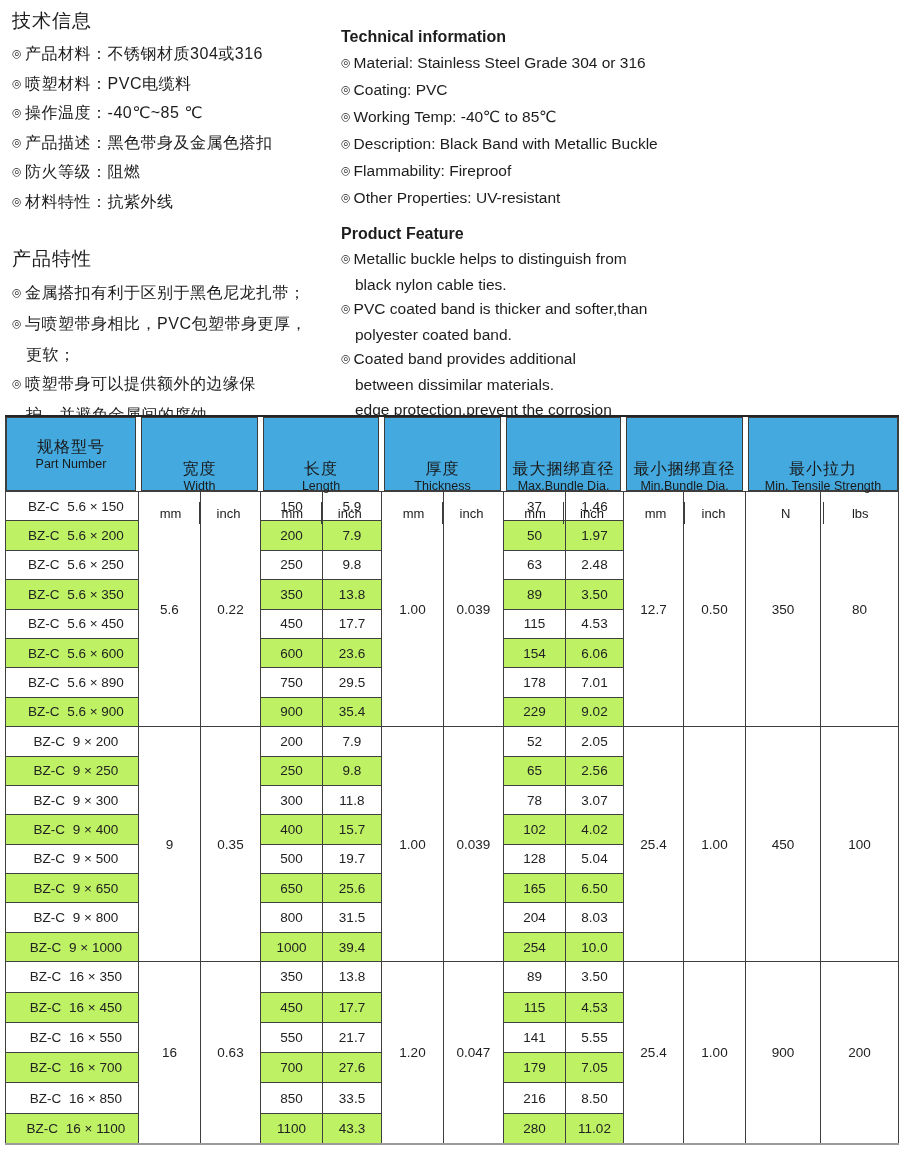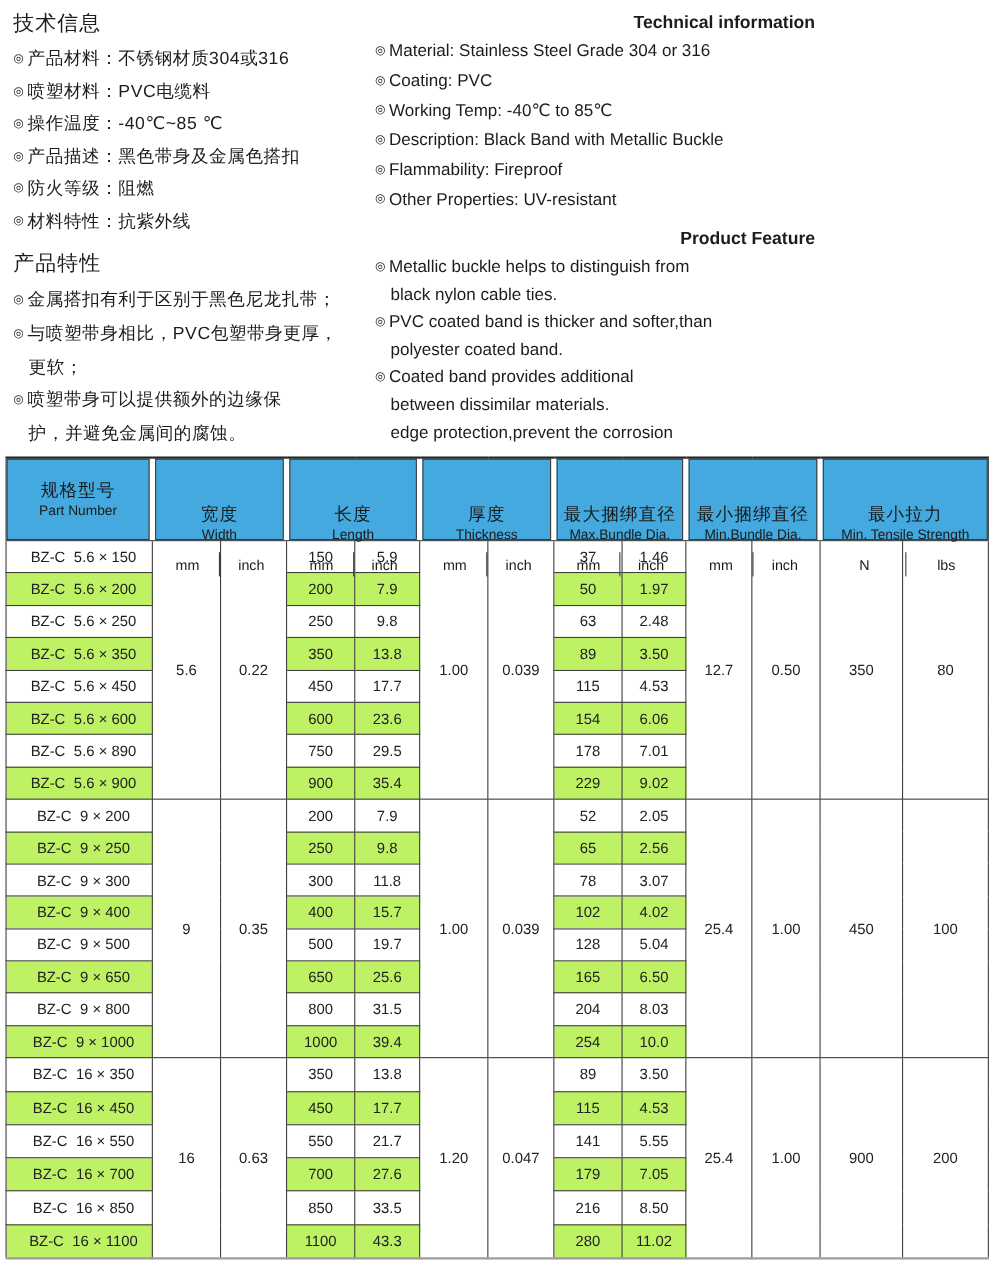--- a/index.html
+++ b/index.html
@@ -3,31 +3,31 @@
 <meta charset="utf-8">
 <style>
   html,body { margin:0; padding:0; background:#ffffff; }
   .page {
     position:relative; width:900px; height:1156px; background:#ffffff;
     font-family:"Liberation Sans","DejaVu Sans",sans-serif; color:#1c1c1c;
     overflow:hidden;
   }
   
   .col-left  { position:absolute; left:12px;  top:4px;  width:322px; }
-  .col-right { position:absolute; left:341px; top:8px;  width:400px;text-align:right; }
+  .col-right { position:absolute; left:341px; top:24px;  width:400px; }
   .cn-heading { font-size:19px; font-weight:normal; letter-spacing:1px; margin:4px 0 6px 0; }
   .en-heading { font-size:16px; font-weight:bold; margin:4px 0 4px 0; }
   .info-line { display:flex; align-items:baseline; }
   .cn-line  { font-size:16px; line-height:28.6px; letter-spacing:0.5px; }
   .en-line  { font-size:15.5px; line-height:26px; }
   .feat-cn  { font-size:16px; line-height:29px; letter-spacing:0.5px; }
   .feat-en  { font-size:15.5px; line-height:24.6px; }
   .bullet { font-size:11px; margin-right:3px; position:relative; top:-2px; flex:0 0 auto; }
   .cont { padding-left:14px; }
-  .gap-cn-feat { margin-top:8px; }
+  .gap-cn-feat { margin-top:28px; }
   .gap-en-feat { margin-top:13px; }
   
   .table-wrap { position:absolute; left:5px; top:415px; }
   table.spec {
     border-collapse:collapse; table-layout:fixed; width:893px;
     border:1px solid #3f3f3f; border-top:2px solid #232323;
     border-bottom:2px solid #9b9b9b;
   }
   table.spec th { padding:0; vertical-align:top; background:#ffffff; border:none; border-bottom:1px solid #3f3f3f; }
   .blk {

